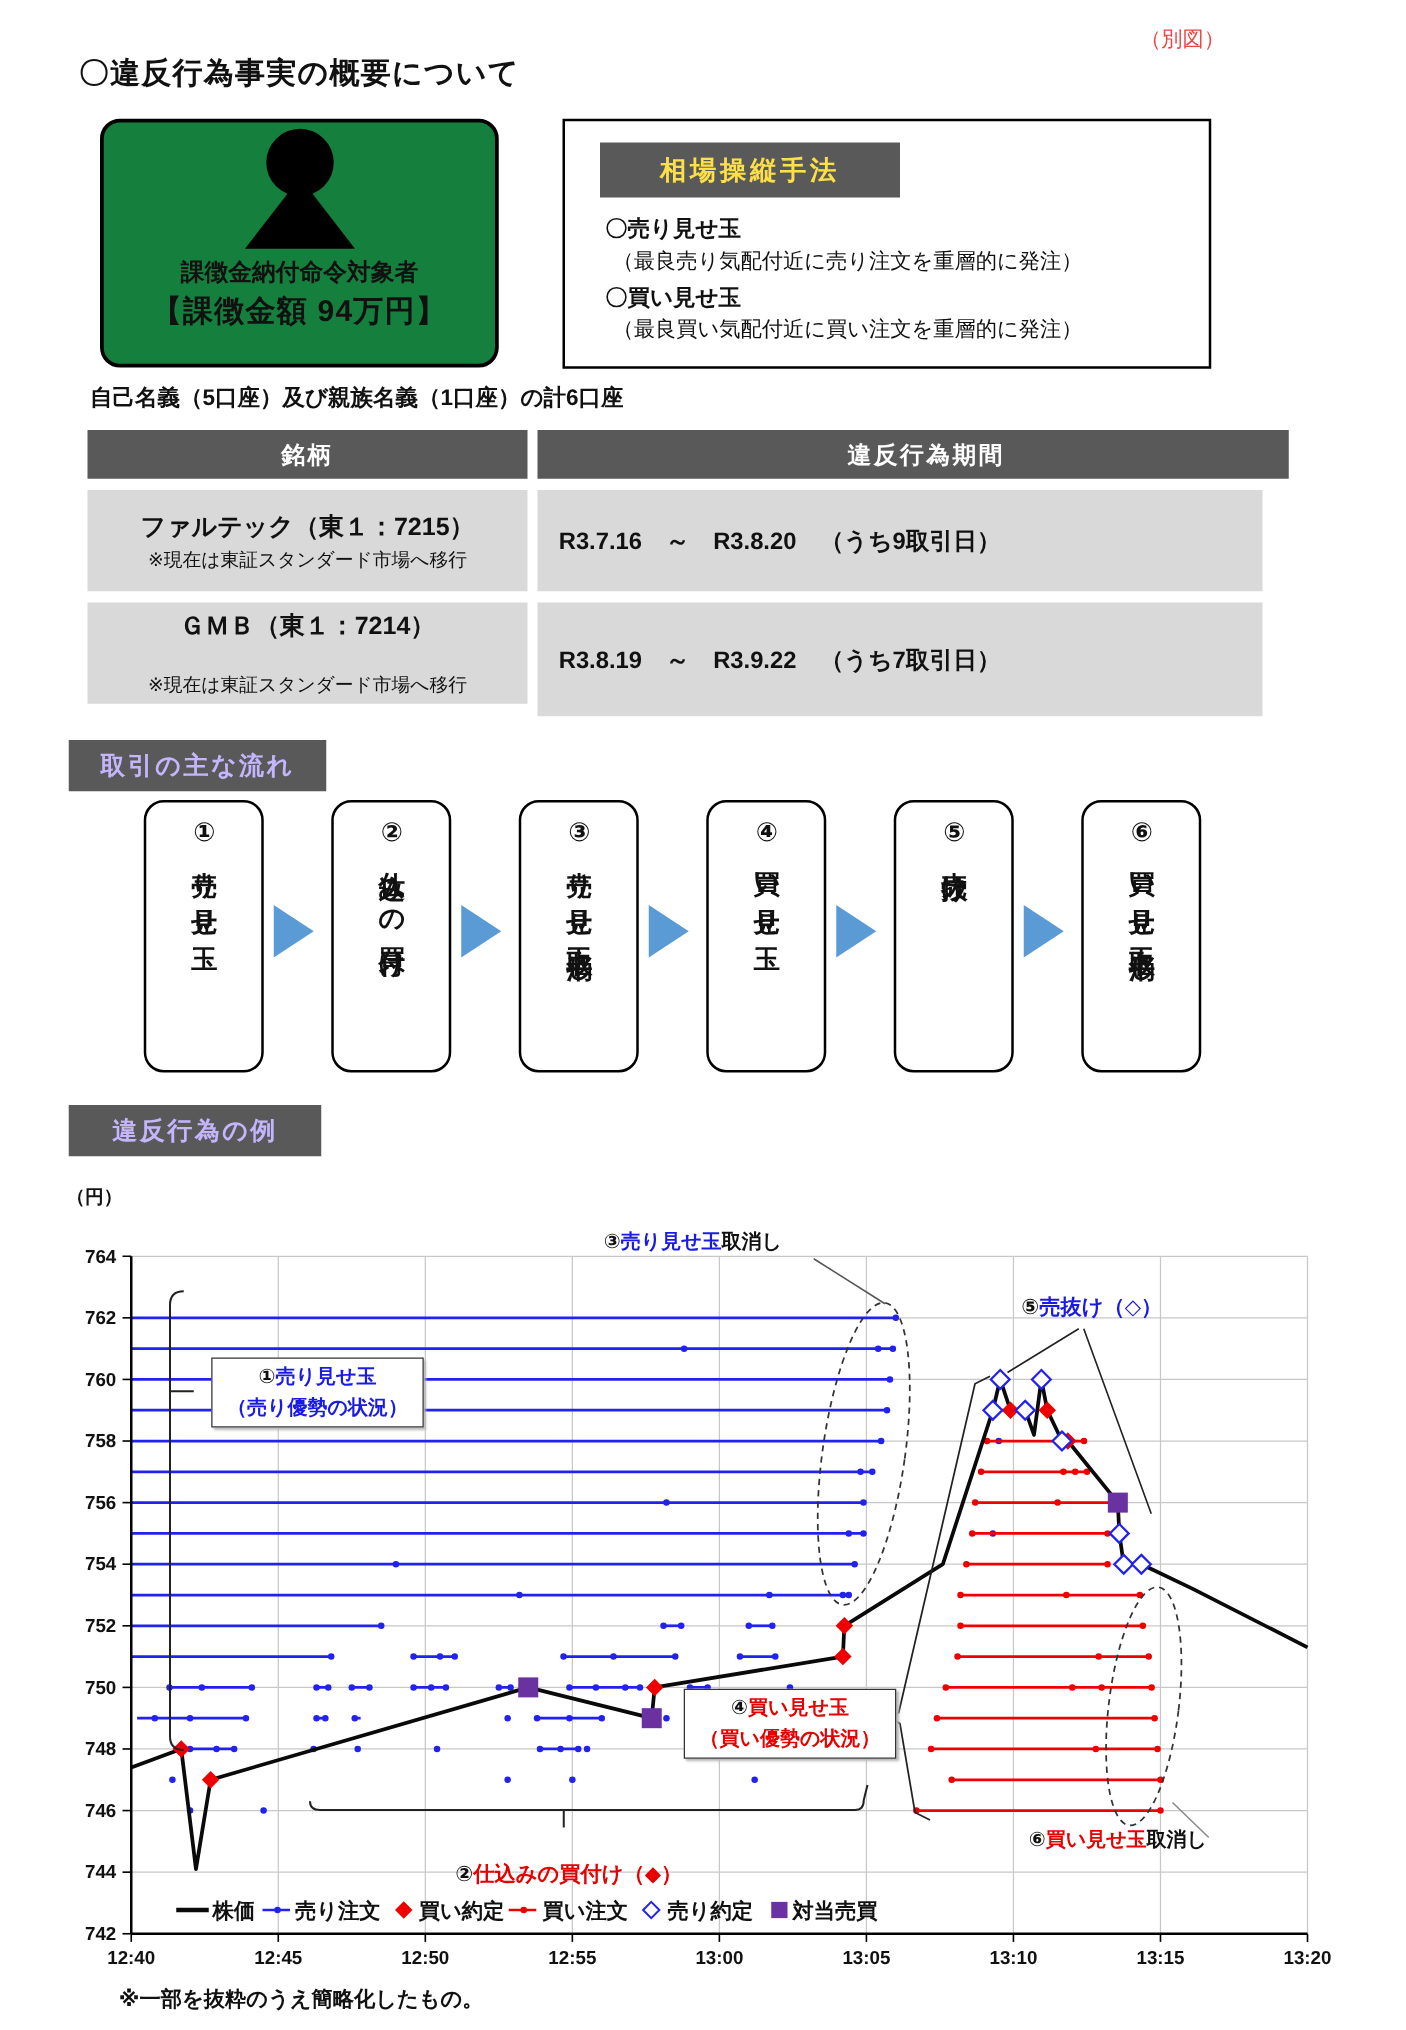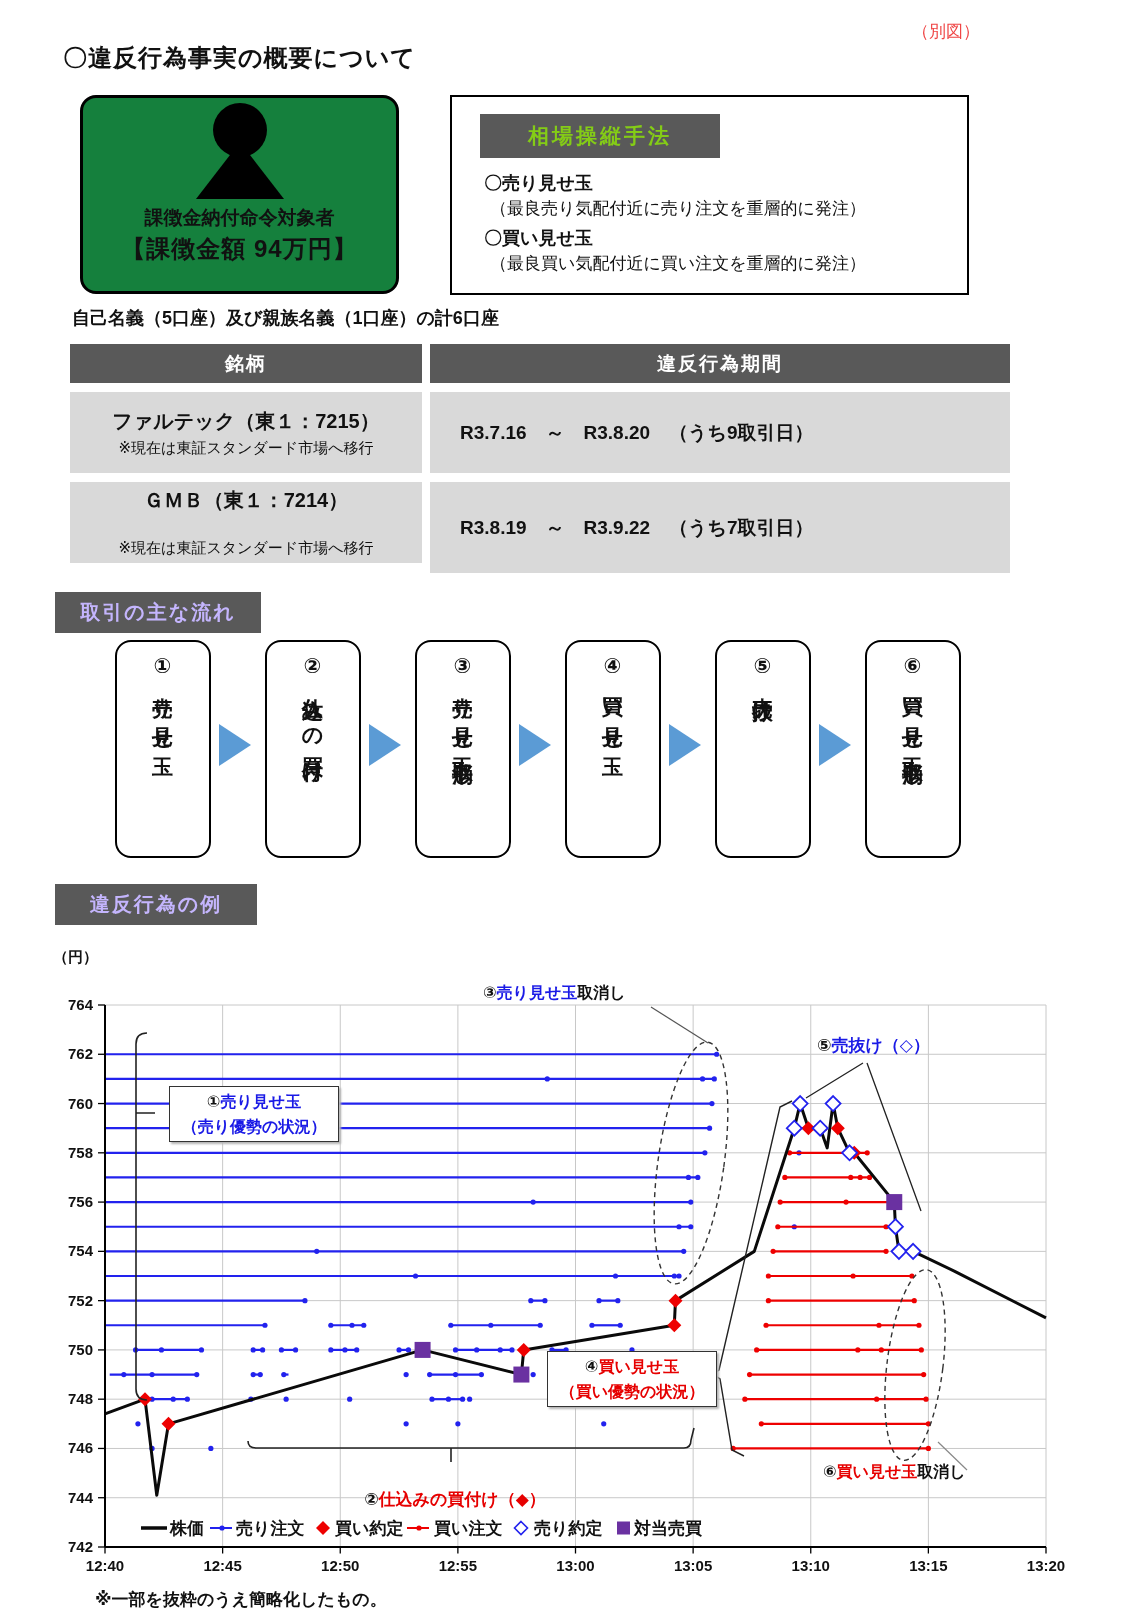--- a/index.html
+++ b/index.html
@@ -10,35 +10,35 @@
   .page-title{left:63px;top:42px;font-size:24px;font-weight:bold;letter-spacing:1px;}
 
   
   .subject-box{left:80px;top:95px;width:313px;height:193px;background:#15803d;border:3px solid #000;
     border-radius:16px;display:flex;flex-direction:column;align-items:center;justify-content:flex-start;}
   .subject-label{font-size:19px;font-weight:bold;margin-top:2px;}
   .subject-amount{font-size:24px;font-weight:bold;margin-top:2px;letter-spacing:1px;}
 
   
   .method-box{left:450px;top:95px;width:515px;height:196px;border:2px solid #000;background:#fff;}
-  .method-header{position:absolute;left:28px;top:17px;width:240px;height:44px;background:#595959;color:#84cc16;
+  .method-header{position:absolute;left:28px;top:17px;width:240px;height:44px;background:#595959;color:#fde047;
     font-size:21px;font-weight:bold;display:flex;align-items:center;justify-content:center;letter-spacing:3px;}
   .method-items{position:absolute;left:32px;top:68px;width:470px;}
   .method-title{font-size:18px;font-weight:600;margin-top:6px;}
   .method-desc{font-size:17px;margin-top:2px;padding-left:6px;}
 
   .accounts-note{left:72px;top:306px;font-size:18px;font-weight:bold;}
 
   
   .th{background:#595959;color:#fff;font-size:19px;font-weight:bold;display:flex;align-items:center;justify-content:center;letter-spacing:2px;}
   .cell{background:#D9D9D9;}
   .stock-cell{display:flex;flex-direction:column;align-items:center;justify-content:center;}
   .stock-name{font-size:20px;font-weight:700;}
   .stock-note{font-size:15px;margin-top:4px;}
-  .period-cell{display:flex;align-items:center;font-size:19px;font-weight:600;padding-left:30px;box-sizing:border-box;}
+  .period-cell{display:flex;align-items:center;font-size:19px;font-weight:600;padding-left:17px;box-sizing:border-box;}
 
   
   .sec-header{background:#595959;color:#c4b5fd;font-weight:bold;display:flex;align-items:center;justify-content:center;letter-spacing:2px;}
 
   
   .flow-box{top:640px;width:96px;height:218px;border:2.5px solid #000;border-radius:16px;background:#fff;
     display:flex;justify-content:center;padding-top:12px;box-sizing:border-box;}
   .flow-text{writing-mode:vertical-rl;text-orientation:upright;font-size:21px;font-weight:600;letter-spacing:3px;line-height:1;}
   .flow-arrow{top:724px;width:0;height:0;border-top:21px solid transparent;border-bottom:21px solid transparent;border-left:32px solid #5B9BD5;}
 
@@ -74,21 +74,21 @@
       <div class="method-title">〇売り見せ玉</div>
       <div class="method-desc">（最良売り気配付近に売り注文を重層的に発注）</div>
       <div class="method-title">〇買い見せ玉</div>
       <div class="method-desc">（最良買い気配付近に買い注文を重層的に発注）</div>
     </div>
   </div>
 
   <div class="abs accounts-note">自己名義（5口座）及び親族名義（1口座）の計6口座</div>
 
   <div class="abs th" style="left:70px;top:344px;width:352px;height:39px;">銘柄</div>
-  <div class="abs th" style="left:430px;top:344px;width:580px;height:39px;">違反行為期間</div>
+  <div class="abs th" style="left:430px;top:344px;width:580px;height:39px;padding-left:21px;">違反行為期間</div>
 
   <div class="abs cell stock-cell" style="left:70px;top:392px;width:352px;height:81px;">
     <div class="stock-name">ファルテック（東１：7215）</div>
     <div class="stock-note">※現在は東証スタンダード市場へ移行</div>
   </div>
   <div class="abs cell period-cell" style="left:430px;top:392px;width:580px;height:81px;">R3.7.16　～　R3.8.20　（うち9取引日）</div>
 
   <div class="abs cell stock-cell" style="left:70px;top:482px;width:352px;height:81px;gap:21px;">
     <div class="stock-name">ＧＭＢ（東１：7214）</div>
     <div class="stock-note">※現在は東証スタンダード市場へ移行</div>

